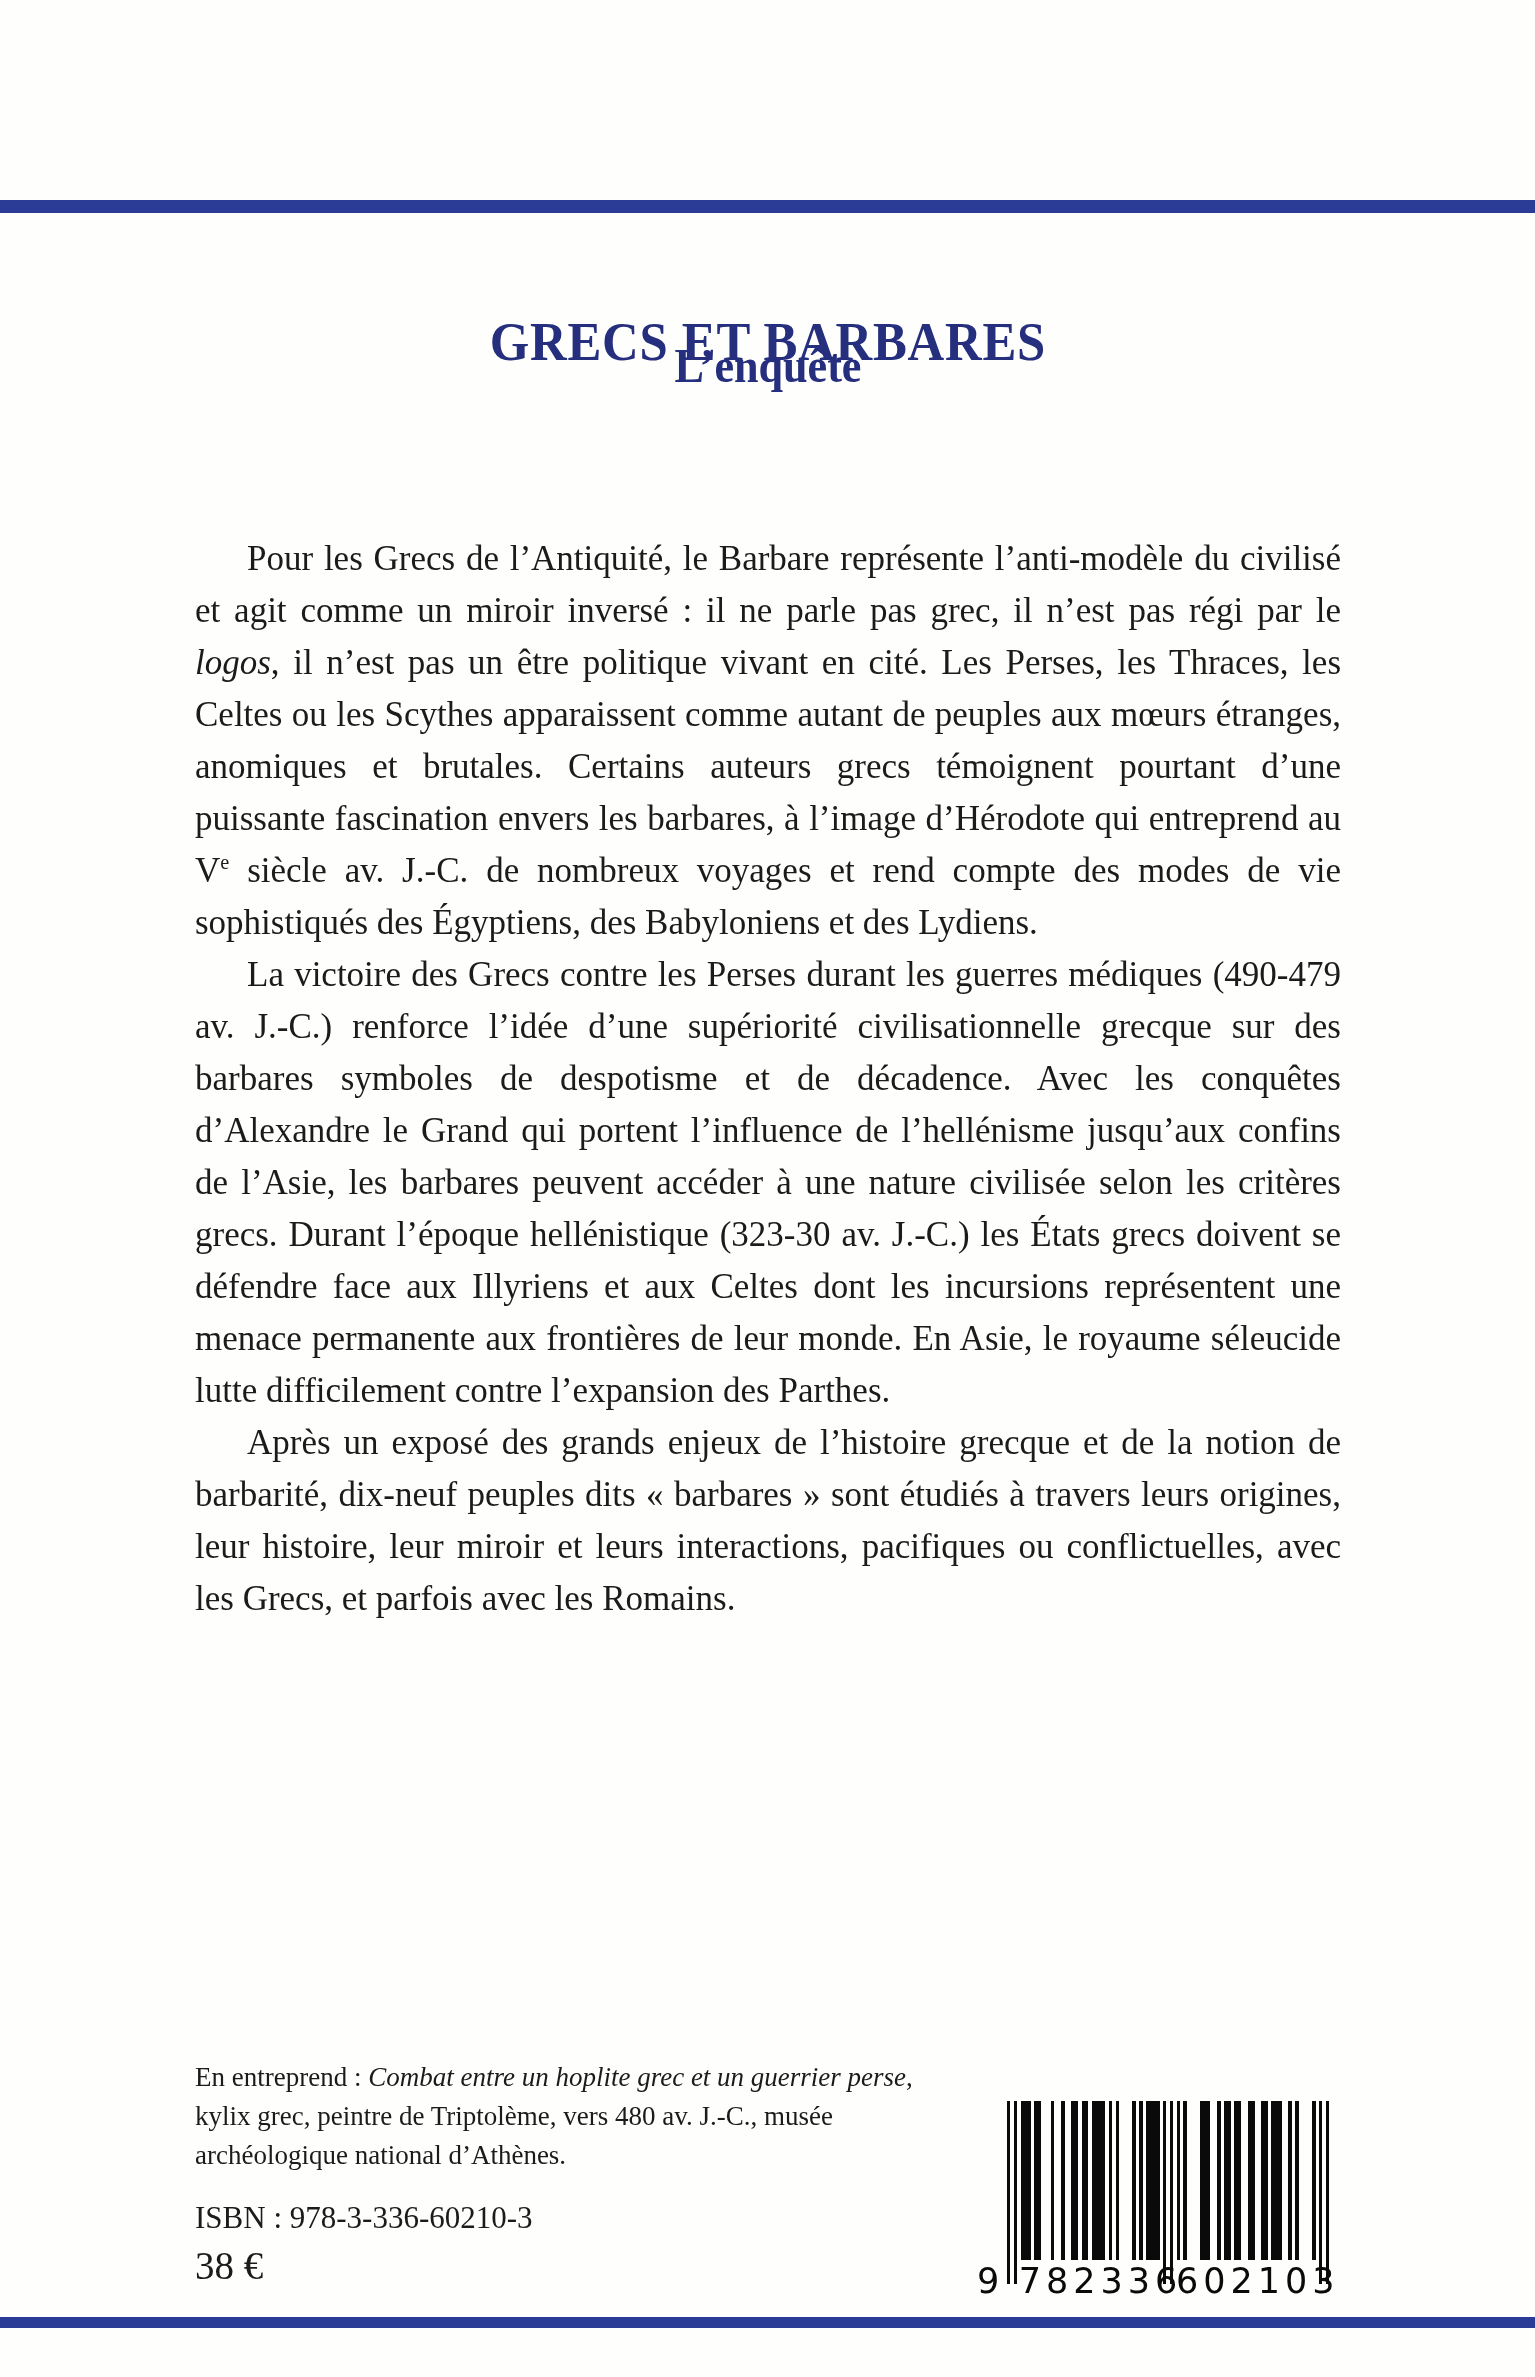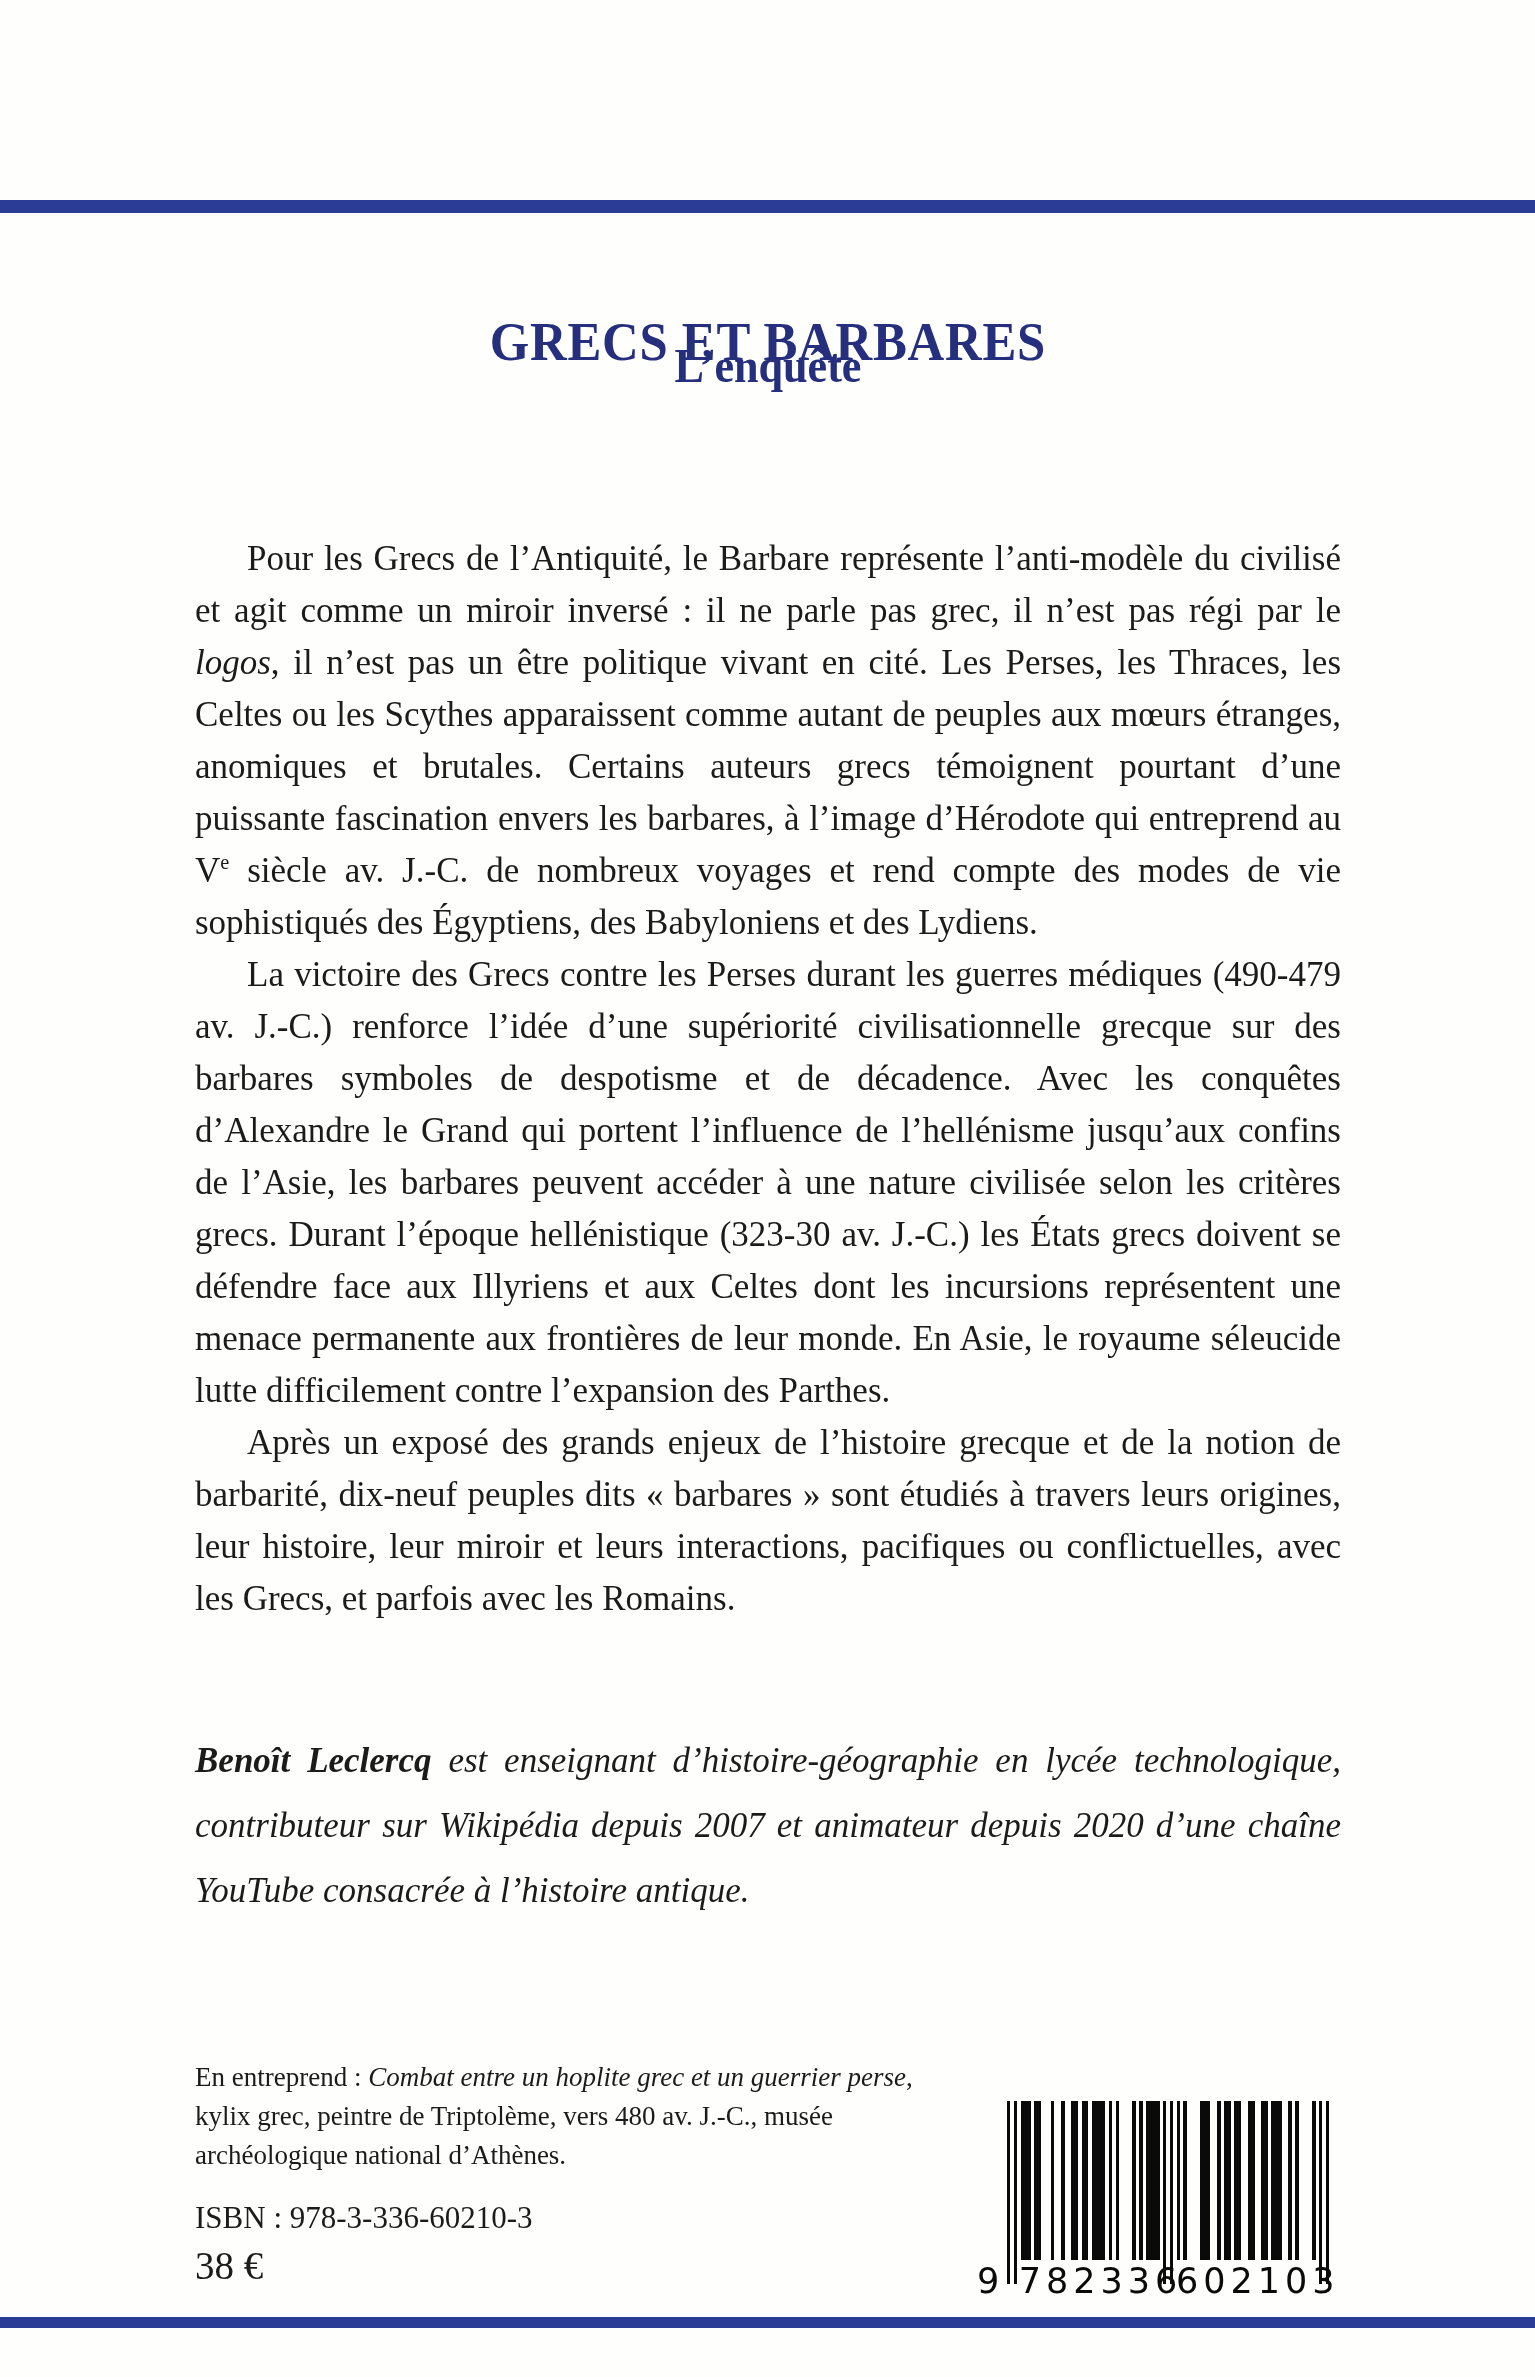--- a/index.html
+++ b/index.html
@@ -89,21 +89,20 @@
   <h1 class="title-main" style="color: rgb(37, 47, 125); margin-top: 39px;"><span class="squeeze-t">GRECS ET BARBARES</span></h1>
 
   <h2 class="title-sub" style="color: rgb(37, 47, 125);"><span class="squeeze-s">L’enquête</span></h2>
 
   <div class="synopsis" style="color: rgb(27, 27, 27);">
     <p><span>Pour les Grecs de l’Antiquité, le Barbare représente l’anti-modèle du civilisé et agit comme un miroir inversé : il ne parle pas grec, il n’est pas régi par le </span><span class="it">logos</span><span>, il n’est pas un être politique vivant en cité. Les Perses, les Thraces, les Celtes ou les Scythes apparaissent comme autant de peuples aux mœurs étranges, anomiques et brutales. Certains auteurs grecs témoignent pourtant d’une puissante fascination envers les barbares, à l’image d’Hérodote qui entreprend au V</span><span class="sup">e</span><span> siècle av. J.-C. de nombreux voyages et rend compte des modes de vie sophistiqués des Égyptiens, des Babyloniens et des Lydiens.</span></p>
     <p><span>La victoire des Grecs contre les Perses durant les guerres médiques (490-479 av. J.-C.) renforce l’idée d’une supériorité civilisationnelle grecque sur des barbares symboles de despotisme et de décadence. Avec les conquêtes d’Alexandre le Grand qui portent l’influence de l’hellénisme jusqu’aux confins de l’Asie, les barbares peuvent accéder à une nature civilisée selon les critères grecs. Durant l’époque hellénistique (323-30 av. J.-C.) les États grecs doivent se défendre face aux Illyriens et aux Celtes dont les incursions représentent une menace permanente aux frontières de leur monde. En Asie, le royaume séleucide lutte difficilement contre l’expansion des Parthes.</span></p>
     <p><span>Après un exposé des grands enjeux de l’histoire grecque et de la notion de barbarité, dix-neuf peuples dits « barbares » sont étudiés à travers leurs origines, leur histoire, leur miroir et leurs interactions, pacifiques ou conflictuelles, avec les Grecs, et parfois avec les Romains.</span></p>
   </div>
 
-  <div class="author-note"><span class="bd">Benoît Leclercq</span><span> est enseignant d’histoire-géographie en lycée technologique, contributeur sur Wikipédia depuis 2007 et animateur depuis 2020 d’une chaîne YouTube consacrée à l’histoire antique.</span></div>
 
   <div class="credit"><span>En entreprend  : </span><span class="it">Combat entre un hoplite grec et un guerrier perse</span><span>, kylix grec, peintre de Triptolème, vers 480 av. J.-C., musée archéologique national d’Athènes.</span></div>
 
   <div class="isbn">ISBN : 978-3-336-60210-3</div>
 
   <div class="price">38 €</div>
 
   <div class="barcode">
     <div class="bc-bars">
         <div class="module bar1 guard"></div>

